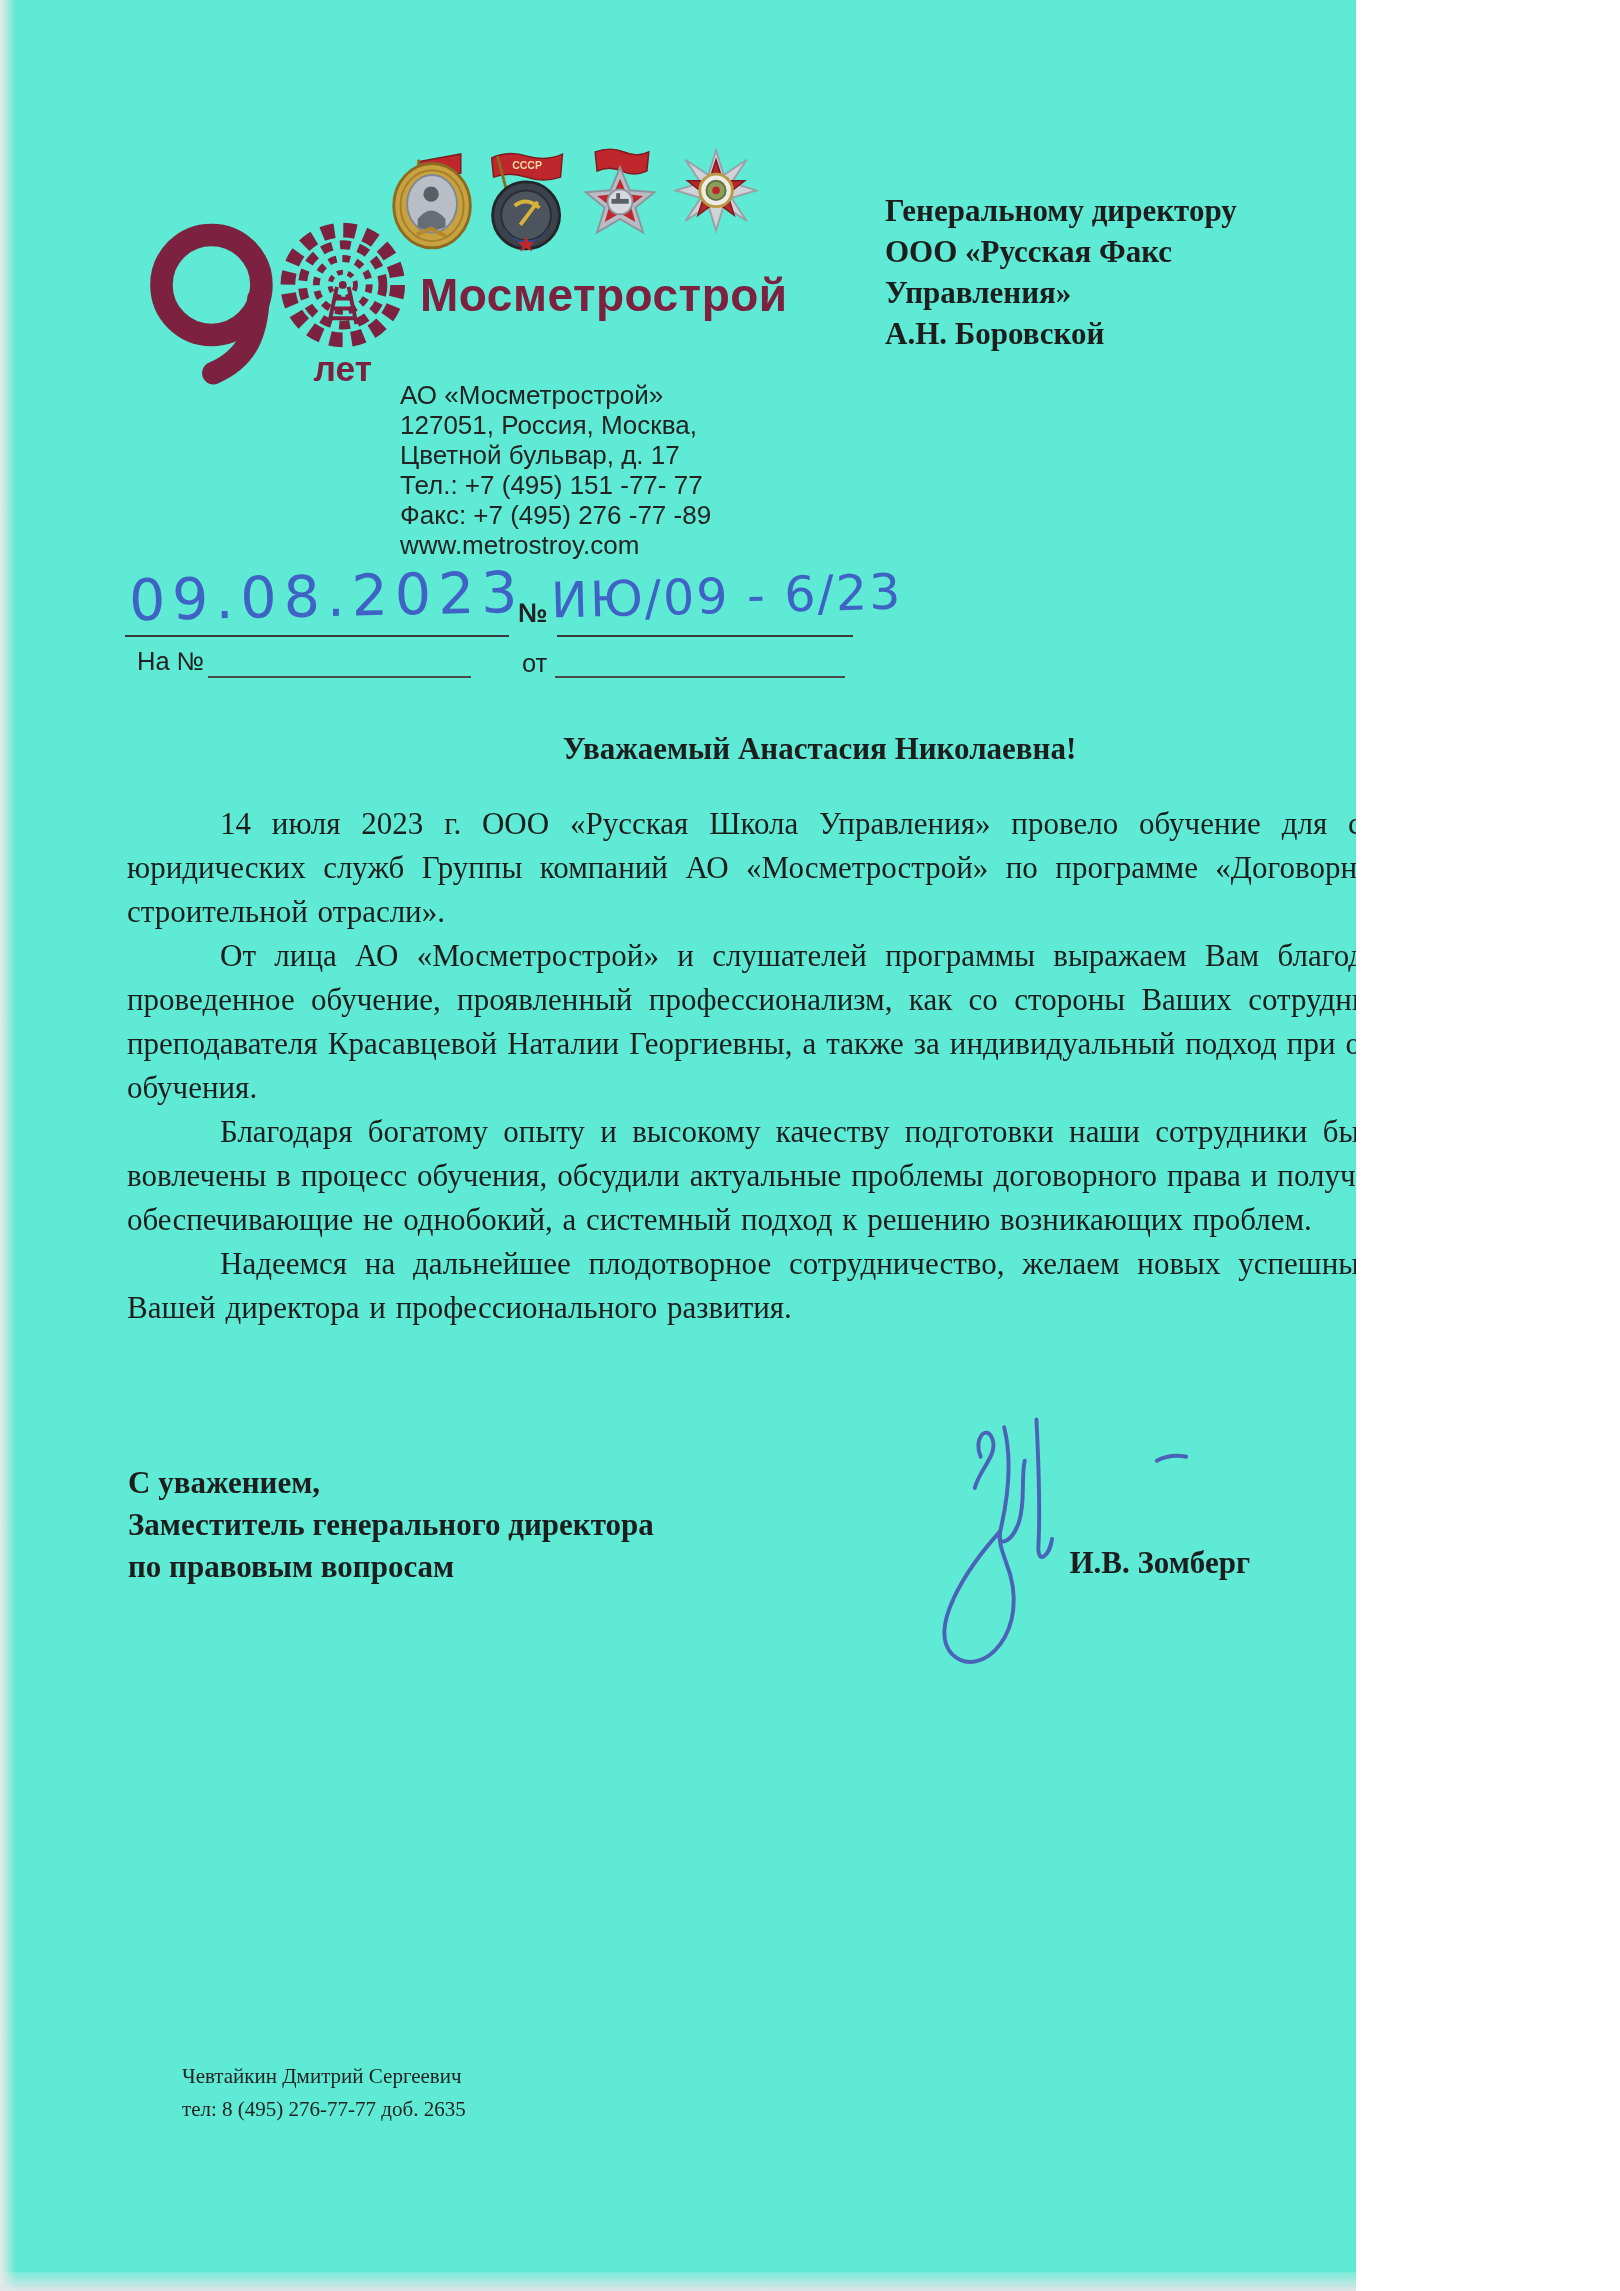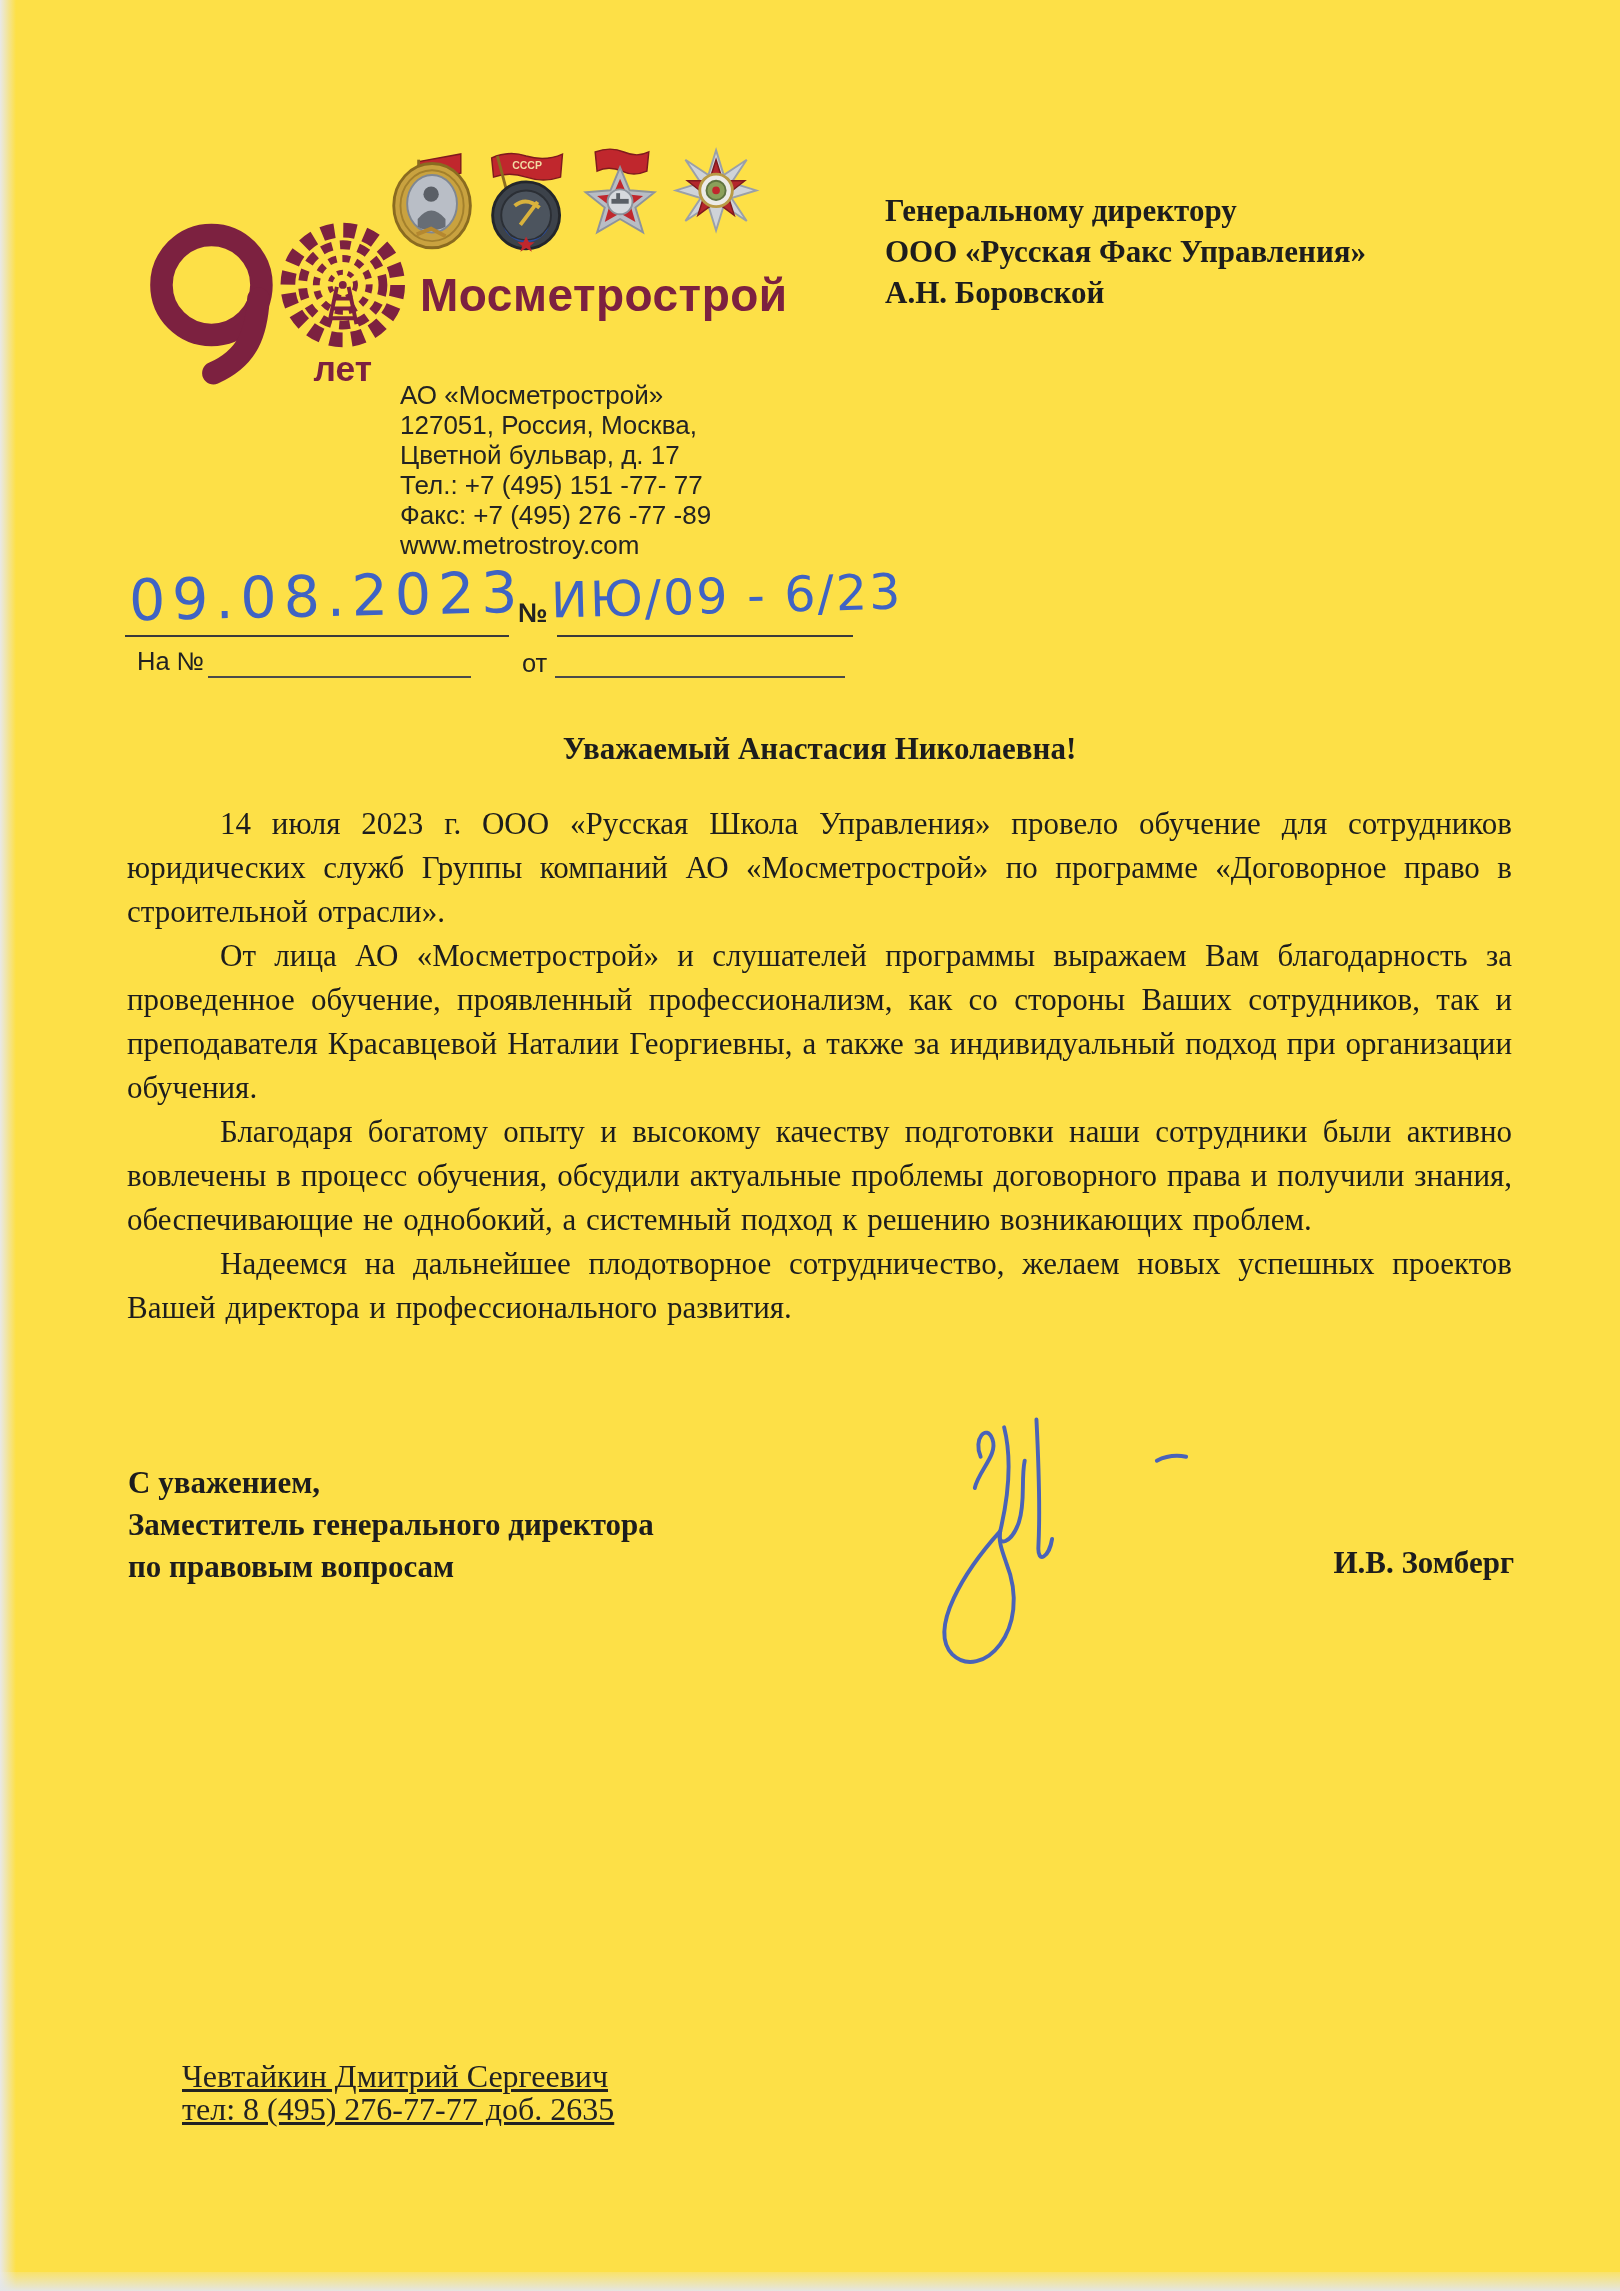--- a/index.html
+++ b/index.html
@@ -3,22 +3,22 @@
 <meta charset="utf-8">
 <style>
   :root{
     --brand:#7c2140;
     --ink:#3f63c4;
     --text:#1d1d1d;
   }
   html,body{margin:0;padding:0;background:#ffffff;}
   .page{
     position:relative;
-    width:1620px;height:2292px;
-    background:#fde047;
+    width:1356px;height:2292px;
+    background:#5eead4;
     overflow:hidden;
     font-family:"Liberation Serif", serif;
     color:var(--text);
   }
   
   .scan-left-shade{position:absolute;left:0;top:0;width:15.7px;height:2292px;
     background:linear-gradient(90deg,#e9e9e8,rgba(252,252,251,0));}
   .scan-bottom-band{position:absolute;left:0;bottom:0;width:1620px;height:19.6px;
     background:linear-gradient(180deg,rgba(236,238,240,.2),#e3e6e9);}
   
@@ -37,21 +37,21 @@
   .no-sign{position:absolute;left:518px;top:598px;font-family:"Liberation Sans",sans-serif;font-size:26.5px;font-weight:bold;color:#222;}
   .onno{position:absolute;font-family:"Liberation Sans",sans-serif;font-size:25.5px;color:#222;margin-left:12px;}
   .thin-line{position:absolute;border-bottom:2px solid #4a4a4a;height:0;}
   
   .salutation{position:absolute;left:127px;top:731px;width:1385px;text-align:center;font-weight:bold;font-size:31px;}
   .bodytext{position:absolute;left:127px;top:802px;width:1385px;font-size:31px;line-height:44px;text-align:justify;}
   .bodytext p{margin:0;text-indent:93px;word-spacing:2px;}
   .closing{position:absolute;left:128px;top:1462px;font-weight:bold;font-size:31px;line-height:42px;}
   .signer{position:absolute;right:106px;top:1545px;font-weight:bold;font-size:31px;}
   .autograph{position:absolute;left:910px;top:1398px;}
-  .executor{position:absolute;left:182px;top:2060px;font-size:32px;line-height:33px;color:#222;text-decoration:underline;}
+  .executor{position:absolute;left:182px;top:2060px;font-size:21px;line-height:33px;color:#222;}
 </style>
 </head>
 <body>
 
 <div class="page">
   <div class="scan-left-shade"></div>
   <div class="scan-bottom-band"></div>
 
   <div class="medals">
     <svg width="90" height="106" viewBox="0 0 92 108">

